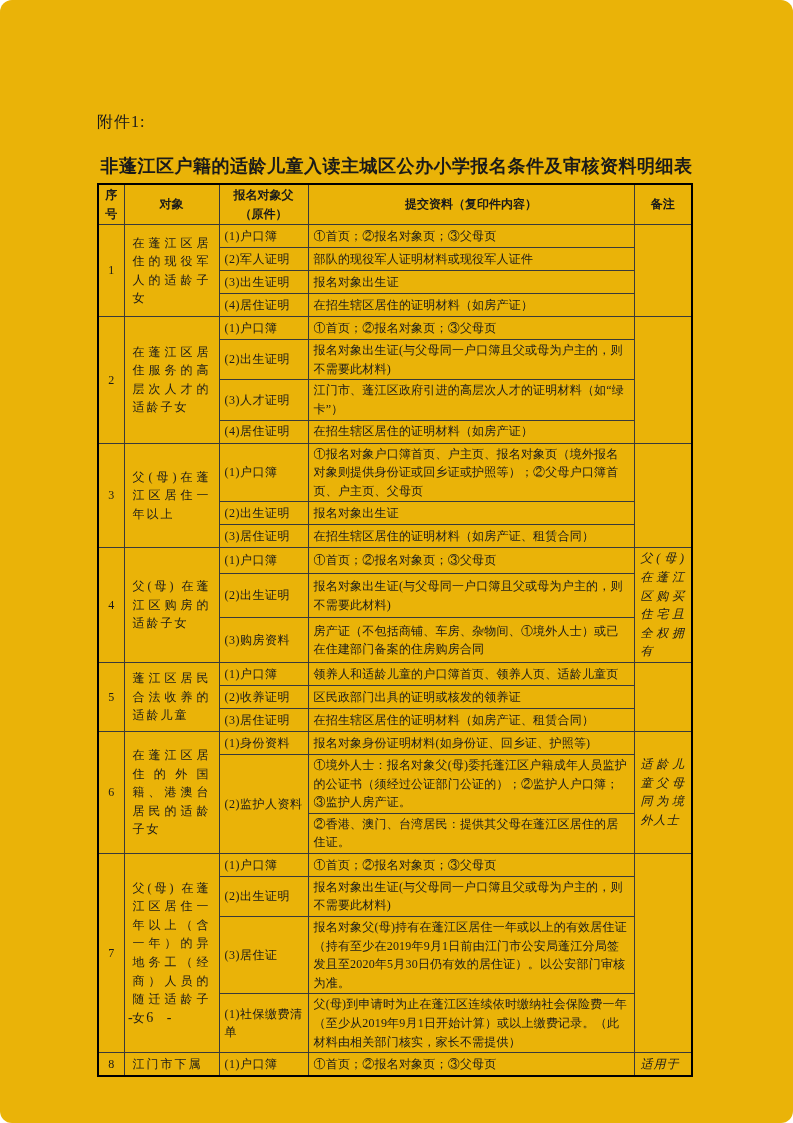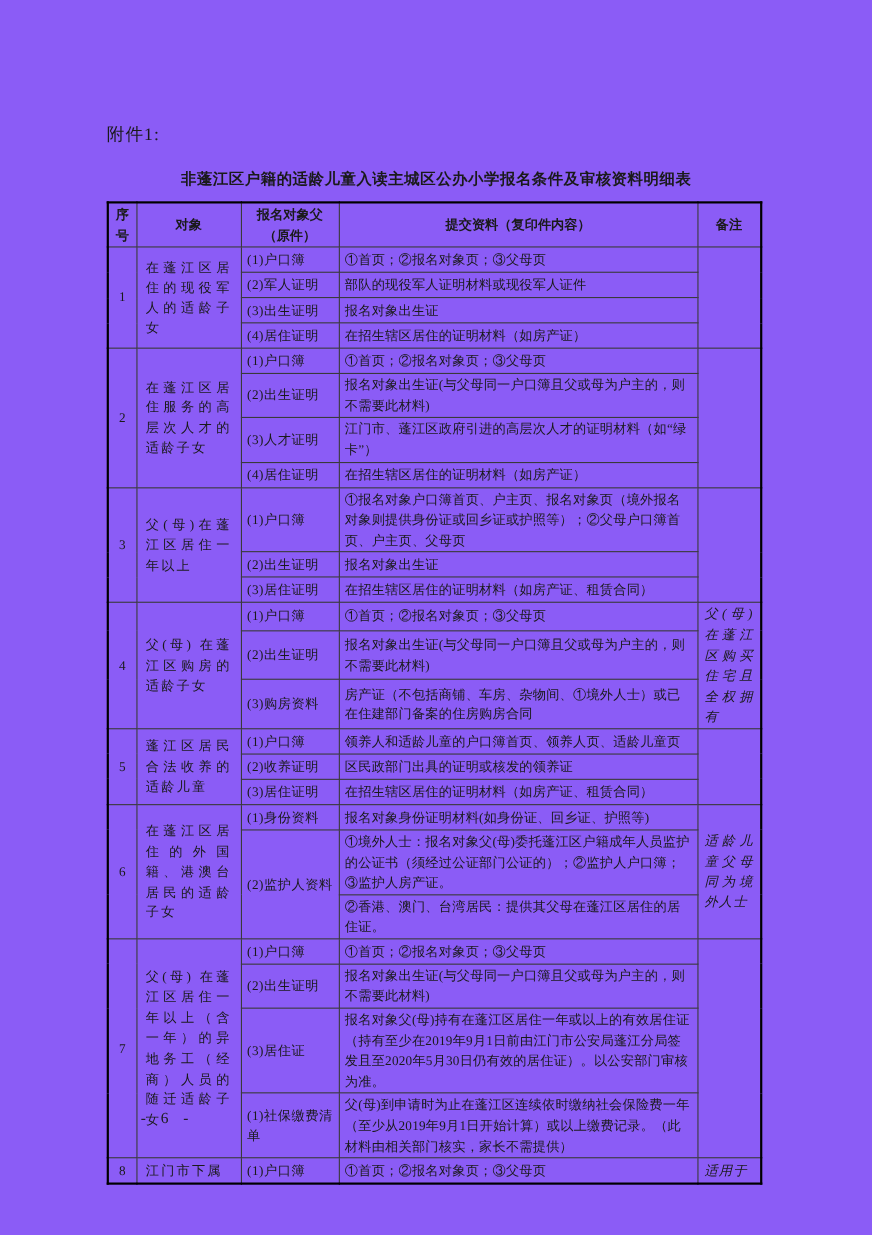--- a/index.html
+++ b/index.html
@@ -1,21 +1,21 @@
 <!DOCTYPE html>
 <html lang="zh"><head>
 <meta charset="utf-8">
 <style>
   html,body{margin:0;padding:0;background:#ffffff;}
   body{width:793px;height:1123px;position:relative;overflow:hidden;
        font-family:"Liberation Serif","DejaVu Serif",serif;color:#1a1a1a;}
-  .page{position:absolute;inset:0;background:#8b5cf6;}
+  .page{position:absolute;inset:0;background:#eab308;border-radius:12px;}
   .attachment{position:absolute;left:97px;top:112px;font-size:16px;letter-spacing:1px;}
   .doc-title{position:absolute;left:0;top:154px;width:100%;text-align:center;
-             font-weight:bold;font-size:14px;letter-spacing:0.5px;}
+             font-weight:bold;font-size:18px;letter-spacing:0.5px;}
   table.main{position:absolute;left:97px;top:183px;width:594px;
              border-collapse:collapse;table-layout:fixed;
              border:2px solid #000;}
   th,td{border:1px solid #3a3a3a;font-size:12px;line-height:1.55;
         vertical-align:middle;word-break:break-all;}
   th{font-weight:bold;text-align:center;white-space:pre-line;padding:1px 2px;}
   td{padding:1px 5px;height:20px;}
   td.col-no{text-align:center;padding:1px 0;}
   td.col-target{text-align:justify;text-justify:inter-ideograph;
                 padding:1px 8px;letter-spacing:2px;font-family:Liberation Serif, serif;}

